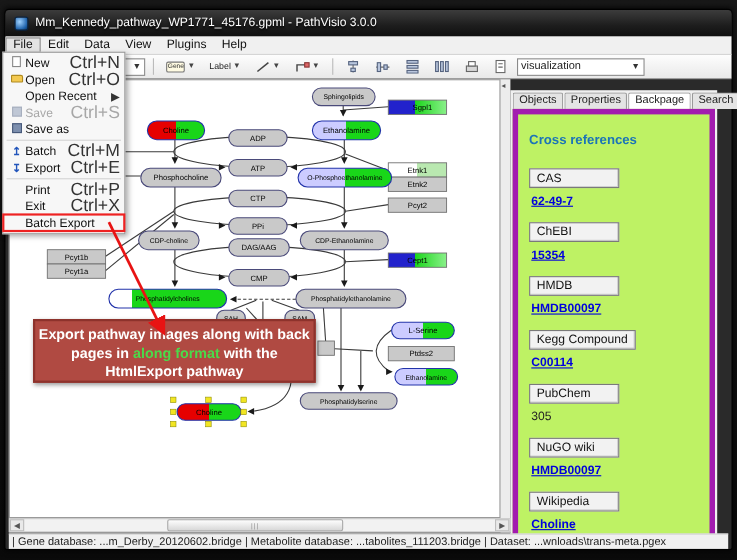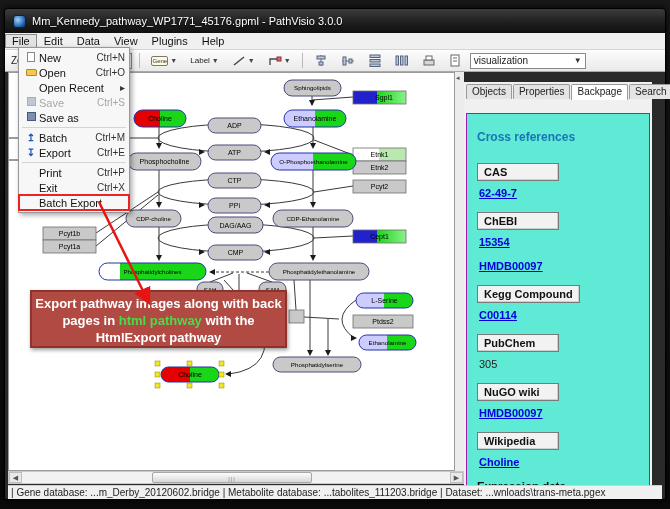--- a/index.html
+++ b/index.html
@@ -27,45 +27,45 @@
        font-size:6px;display:flex;align-items:center;justify-content:center;color:#333;}
   
   #canvas{position:absolute;left:3px;top:63px;width:447px;height:399px;background:#fff;border:1px solid #9a9a9a;overflow:hidden;}
   #splitter{position:absolute;left:450px;top:63px;width:9px;height:412px;background:#ececec;}
   #splitter .nub{position:absolute;left:1px;top:2px;font-size:7px;color:#555;}
   #rpanel{position:absolute;left:459px;top:73px;width:188px;height:412px;background:#f0f0f0;}
   #tabs{display:flex;align-items:flex-end;height:17px;padding-left:2px;gap:1px;}
   .tab{font-size:10px;padding:1px 5px 2px;border:1px solid #9a9a9a;border-bottom:none;background:#e4e4e4;
        border-radius:2px 2px 0 0;color:#222;}
   .tab.active{background:#fff;position:relative;top:1px;padding-bottom:3px;}
-  #backpage{position:absolute;left:2px;right:2px;top:17px;bottom:2px;background:#5eead4;border:1px solid #a21caf;
-       padding:8px 10px;overflow:hidden;margin-top:14px;}
+  #backpage{position:absolute;left:2px;right:2px;top:17px;bottom:2px;background:#bef264;border:5px solid #a21caf;
+       padding:8px 10px;overflow:hidden;}
   #backpage h2{margin:8px 0 18px;font-size:12px;color:#1b74b8;}
   .xref{margin-bottom:9px;}
   .xref .hdr{display:inline-block;min-width:82px;border:1px solid #7a7a7a;background:#f2f2f2;
-       box-shadow:inset -1px -1px 0 #cfcfcf;font-weight:bold;font-size:11px;padding:2px 6px;color:#111;}
+       box-shadow:inset -1px -1px 0 #cfcfcf;font-weight:normal;font-size:11px;padding:2px 6px;color:#111;}
   .xref .val{margin:6px 0 12px 2px;font-size:11px;font-weight:bold;}
   .xref a{color:#0000dd;}
   .xref .plain{color:#222;font-weight:normal;}
   #expr{font-weight:bold;font-size:11.5px;color:#111;margin-top:4px;}
   
   #hscroll{position:absolute;left:3px;top:462px;width:456px;height:13px;background:#f2f2f2;border:1px solid #c9c9c9;display:flex;align-items:center;}
   #hscroll .arr{width:13px;height:11px;font-size:7px;color:#555;display:flex;align-items:center;justify-content:center;background:#e9e9e9;border:1px solid #bdbdbd;}
   #hscroll .track{flex:1;position:relative;height:11px;}
   #hscroll .thumb{position:absolute;left:130px;width:160px;top:0;height:11px;background:linear-gradient(#fdfdfd,#d8d8d8);border:1px solid #a8a8a8;border-radius:2px;}
   #hscroll .grip{position:absolute;left:50%;top:3px;transform:translateX(-50%);font-size:6px;color:#888;letter-spacing:1px;}
   #statusbar{position:absolute;left:3px;right:3px;top:476px;height:14px;background:#f0f0f0;border-top:1px solid #cfcfcf;
        font-size:10px;color:#222;display:flex;align-items:center;padding:0 3px;white-space:nowrap;overflow:hidden;}
   
-  #filemenu{position:absolute;left:18px;top:47px;width:112px;background:#f7f7f7;border:1px solid #979797;
+  #filemenu{position:absolute;left:2px;top:47px;width:112px;background:#f7f7f7;border:1px solid #979797;
        box-shadow:2px 2px 5px rgba(0,0,0,.35);padding:2px 0;z-index:6;}
   .fm-item{display:flex;align-items:center;height:15px;font-size:11px;padding:0 4px;color:#111;}
   .fm-item .ic{width:16px;text-align:center;font-size:10px;}
   .fm-item .lbl{flex:1;}
-  .fm-item .sc{font-size:10px;color:#333;}
+  .fm-item .sc{font-size:16px;color:#333;}
   .fm-item.disabled .lbl,.fm-item.disabled .sc{color:#a7a7a7;}
   .fm-sep{height:1px;background:#d4d4d4;margin:2px 3px;}
   .fm-item.flag{outline:2px solid #e22;outline-offset:-1px;}
   .ic-new{display:inline-block;width:8px;height:10px;background:#fff;border:1px solid #888;}
   .ic-folder{display:inline-block;width:11px;height:7px;background:#f3c950;border:1px solid #b08a20;border-radius:1px 2px 1px 1px;}
   .ic-save{display:inline-block;width:9px;height:9px;background:#7d8fae;border:1px solid #47597a;}
   .ic-arr{color:#2255bb;font-weight:bold;}
   
   #callout{position:absolute;left:30px;top:290px;width:257px;height:58px;background:#b04a42;
        border:2px solid #8d322c;box-shadow:1px 2px 4px rgba(0,0,0,.4);z-index:5;
@@ -420,20 +420,21 @@
 
         <div class="xref">
           <div class="hdr">CAS</div>
           <div class="val"><a href="#">62-49-7</a></div>
         </div>
         <div class="xref">
           <div class="hdr">ChEBI</div>
           <div class="val"><a href="#">15354</a></div>
         </div>
         <div class="xref">
+          <div class="hdr">HMDB</div>
           <div class="val"><a href="#">HMDB00097</a></div>
         </div>
         <div class="xref">
           <div class="hdr">Kegg Compound</div>
           <div class="val"><a href="#">C00114</a></div>
         </div>
         <div class="xref">
           <div class="hdr">PubChem</div>
           <div class="val plain">305</div>
         </div>
@@ -514,21 +515,21 @@
     </div>
     <div class="fm-item flag">
       <span class="ic"></span>
       <span class="lbl">Batch Export</span>
       <span class="sc"></span>
     </div>
   </div>
 
   <div id="callout">
     <div>Export pathway images along with back</div>
-    <div><span>pages in </span><span class="grn">html pathway</span><span> with the</span></div>
+    <div><span>pages in </span><span class="grn">along format</span><span> with the</span></div>
     <div>HtmlExport pathway</div>
   </div>
 
   <svg id="arrow-overlay">
     <defs>
       <marker id="redhead" markerWidth="9" markerHeight="9" refX="6" refY="3.5" orient="auto">
         <polygon points="0,0 7,3.5 0,7" fill="#e81313"></polygon>
       </marker>
     </defs>
     <line x1="99" y1="202" x2="149" y2="303" stroke="#e81313" stroke-width="2.5" marker-end="url(#redhead)"></line>

